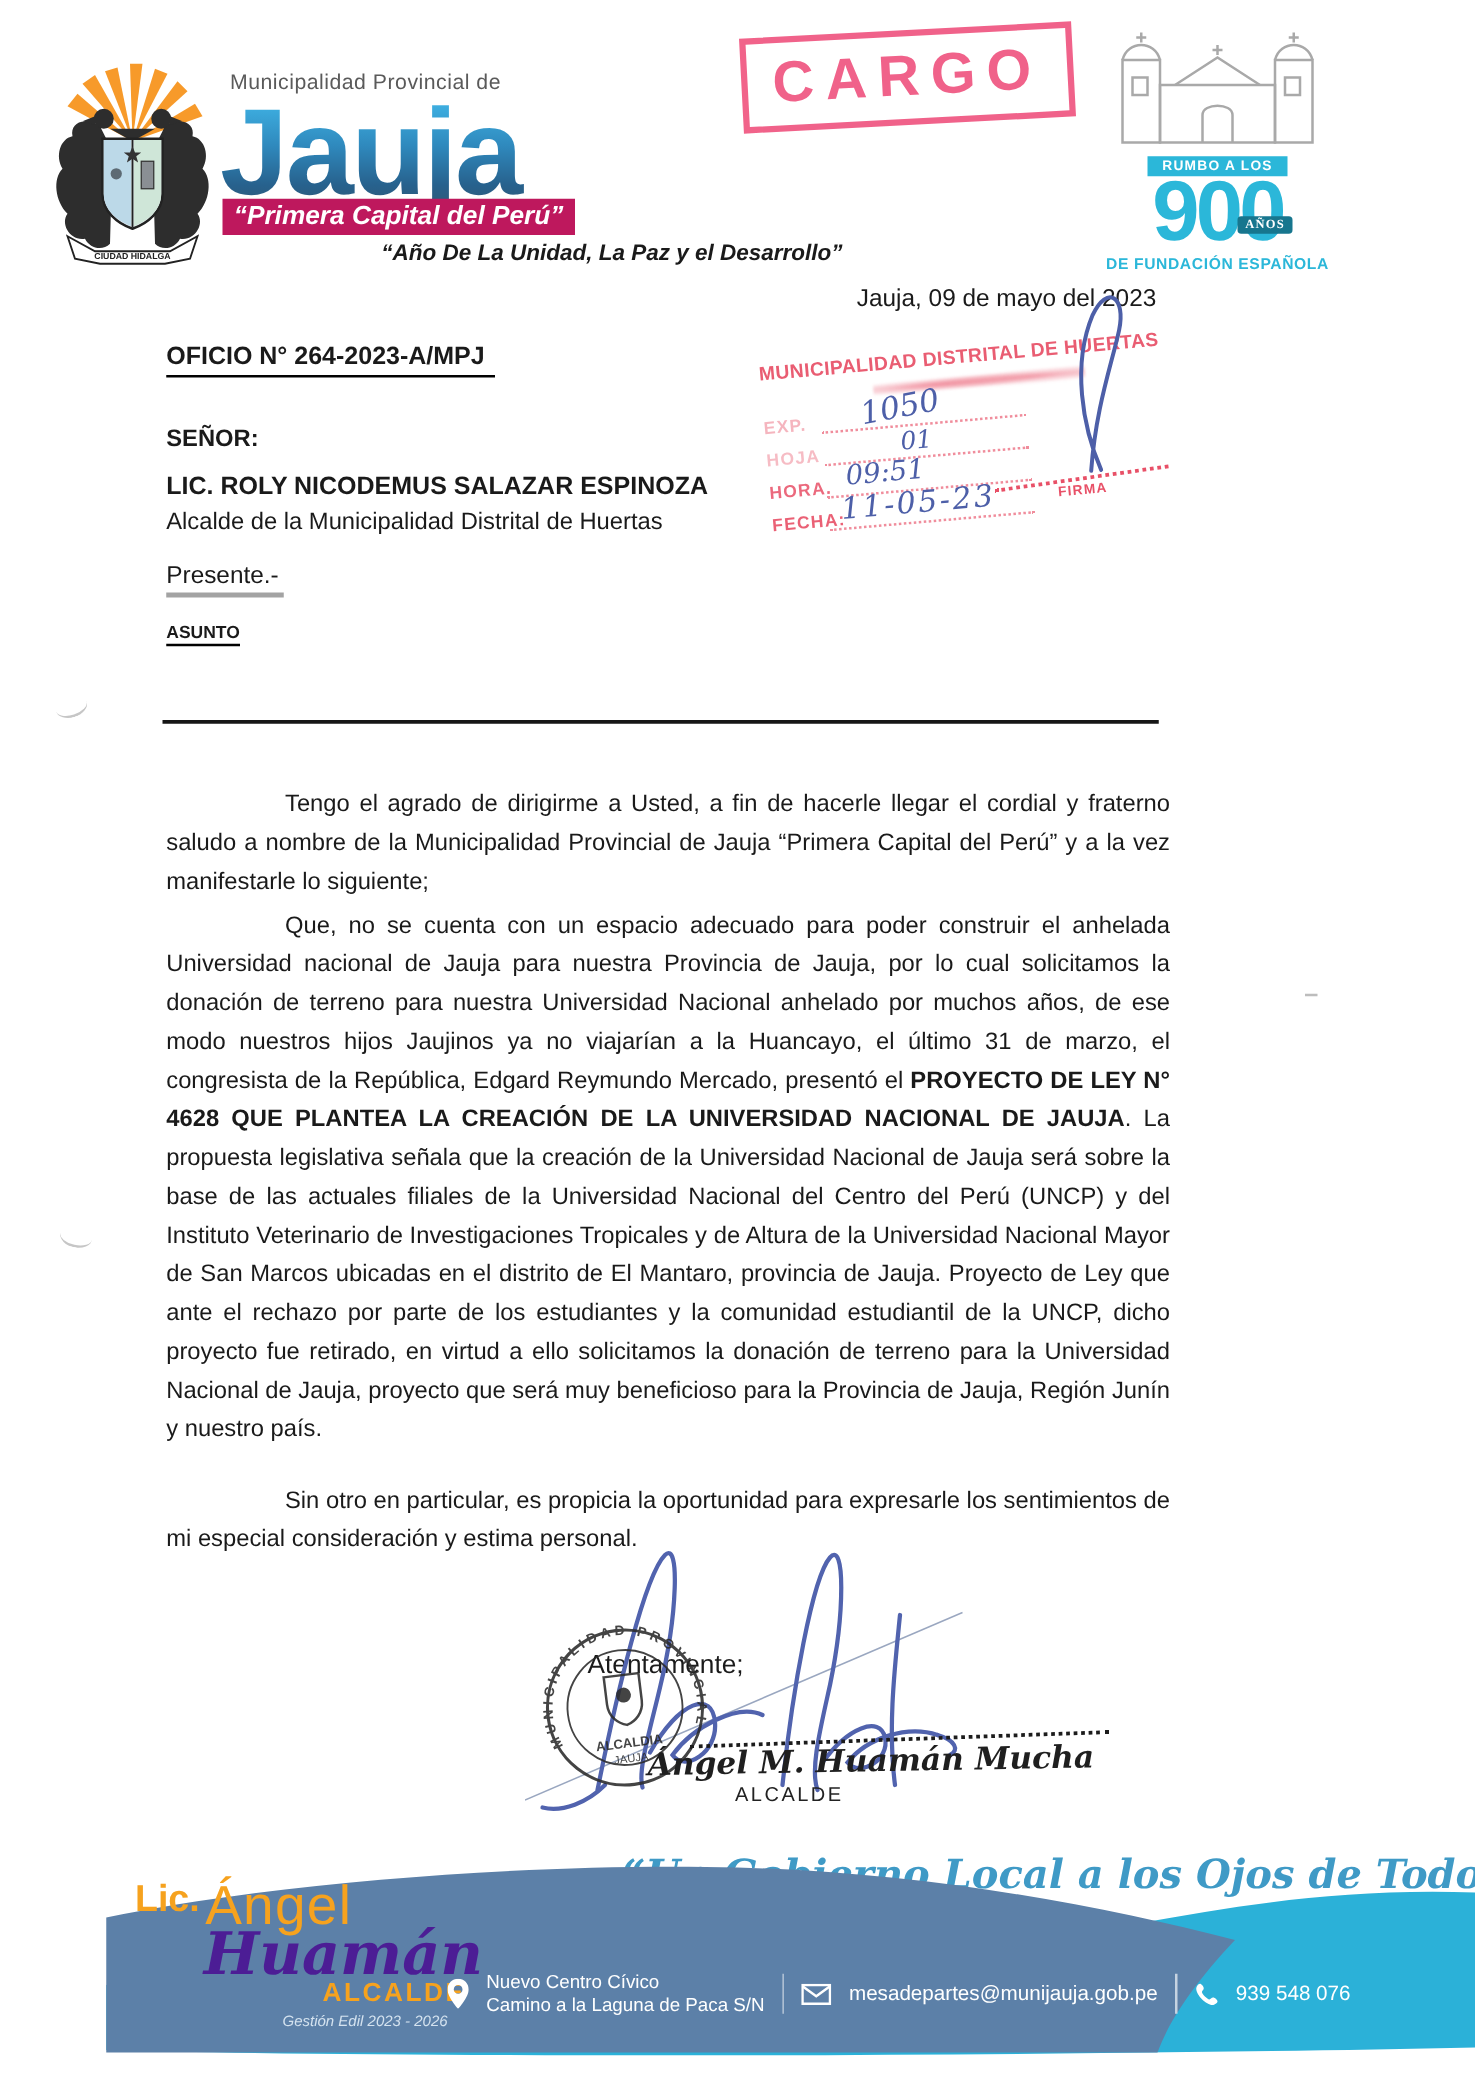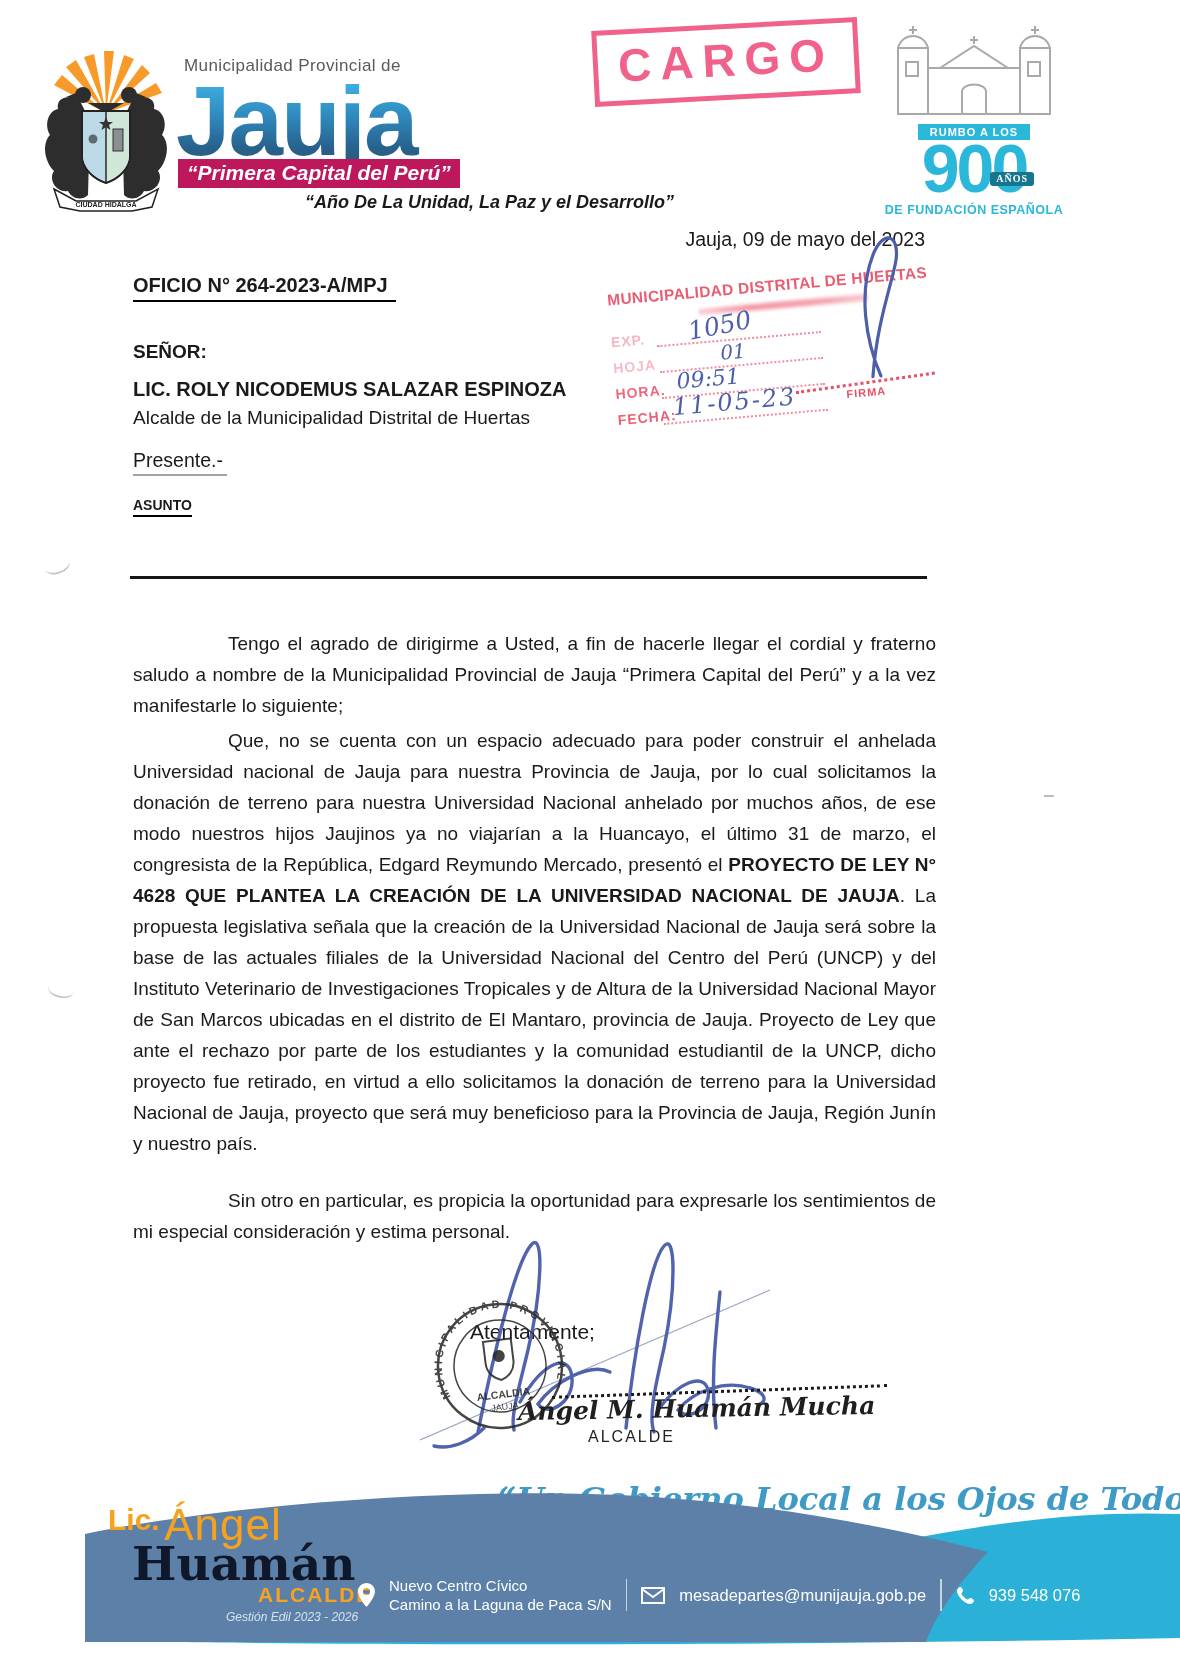--- a/index.html
+++ b/index.html
@@ -45,21 +45,21 @@
     font-size:10px;font-weight:bold;letter-spacing:1px;padding:2px 6px;border-radius:3px;font-family:Liberation Serif, serif;
   }
   .fund{font-size:12.5px;font-weight:bold;letter-spacing:.5px;margin-top:2px;}
 
   
   .date{left:520px;top:228px;width:405px;text-align:right;font-size:19.5px;}
   .oficio{left:133px;top:274px;font-size:20px;font-weight:bold;border-bottom:2.5px solid #000;padding:0 8px 3px 0;}
   .senor{left:133px;top:341px;font-size:19px;font-weight:bold;}
   .rname{left:133px;top:378px;font-size:20px;font-weight:bold;}
   .rtitle{left:133px;top:407px;font-size:19px;}
-  .presente{left:133px;top:449px;font-size:19.5px;border-bottom:2px solid #a3a3a3;padding:0 4px 2px 0;}
+  .presente{left:133px;top:449px;font-size:19.5px;border-bottom:4px solid #a3a3a3;padding:0 4px 2px 0;}
 
   
   .rstamp{left:612px;top:276px;width:350px;transform:rotate(-5deg);color:#e85067;}
   .rs-org{font-size:15.5px;font-weight:bold;letter-spacing:.3px;opacity:.92;}
   .rs-smudge{width:170px;height:13px;margin:4px 0 2px 90px;
     background:radial-gradient(ellipse at 30% 50%,rgba(232,80,103,.55),rgba(232,80,103,0) 60%),
                radial-gradient(ellipse at 75% 50%,rgba(232,80,103,.5),rgba(232,80,103,0) 65%);
     filter:blur(1px);}
   .rs-row{position:relative;height:26px;font-size:14px;font-weight:bold;}
   .rs-label{position:absolute;left:0;top:6px;letter-spacing:1px;}
@@ -95,22 +95,22 @@
   .sig-role{left:588px;top:1428px;font-size:16px;letter-spacing:2px;color:#222;}
 
   
   .slogan{left:498px;top:1480px;font-family:"DejaVu Serif",serif;font-style:italic;font-weight:bold;
     font-size:32px;color:#3f9ac6;white-space:nowrap;}
   .wave{left:0;top:1470px;}
   .mayor{left:108px;top:1500px;z-index:5;}
   .mayor-l1{white-space:nowrap;}
   .lic{font-size:30px;font-weight:bold;color:#f6a21e;vertical-align:10px;}
   .angel{font-size:44px;font-weight:400;color:#f6a21e;letter-spacing:1px;}
-  .huaman{font-family:"DejaVu Serif",serif;font-weight:bold;
-    font-size:47px;color:#0f172a;margin:-14px 0 0 24px;}
+  .huaman{font-family:"DejaVu Serif",serif;font-style:italic;font-weight:bold;
+    font-size:47px;color:#4c1d95;margin:-14px 0 0 55px;}
   .alcalde-or{font-size:21px;font-weight:bold;color:#f6a21e;letter-spacing:2px;margin:-8px 0 0 150px;}
   .gestion{font-size:12px;font-style:italic;color:#d4e2ef;margin:3px 0 0 118px;}
   .contact{left:358px;top:1576px;display:flex;align-items:center;gap:14px;color:#fff;z-index:5;}
   .addr{font-size:15px;line-height:19px;}
   .csep{width:1.5px;height:32px;background:rgba(255,255,255,.65);}
   .cmail,.cphone{font-size:16.5px;}
 
   .edge-mark{width:26px;height:16px;border-bottom:2.5px solid #b3b3b3;border-radius:50%;opacity:.75;}
   .em1{left:44px;top:556px;transform:rotate(-18deg);}
   .em2{left:48px;top:980px;transform:rotate(12deg);}

